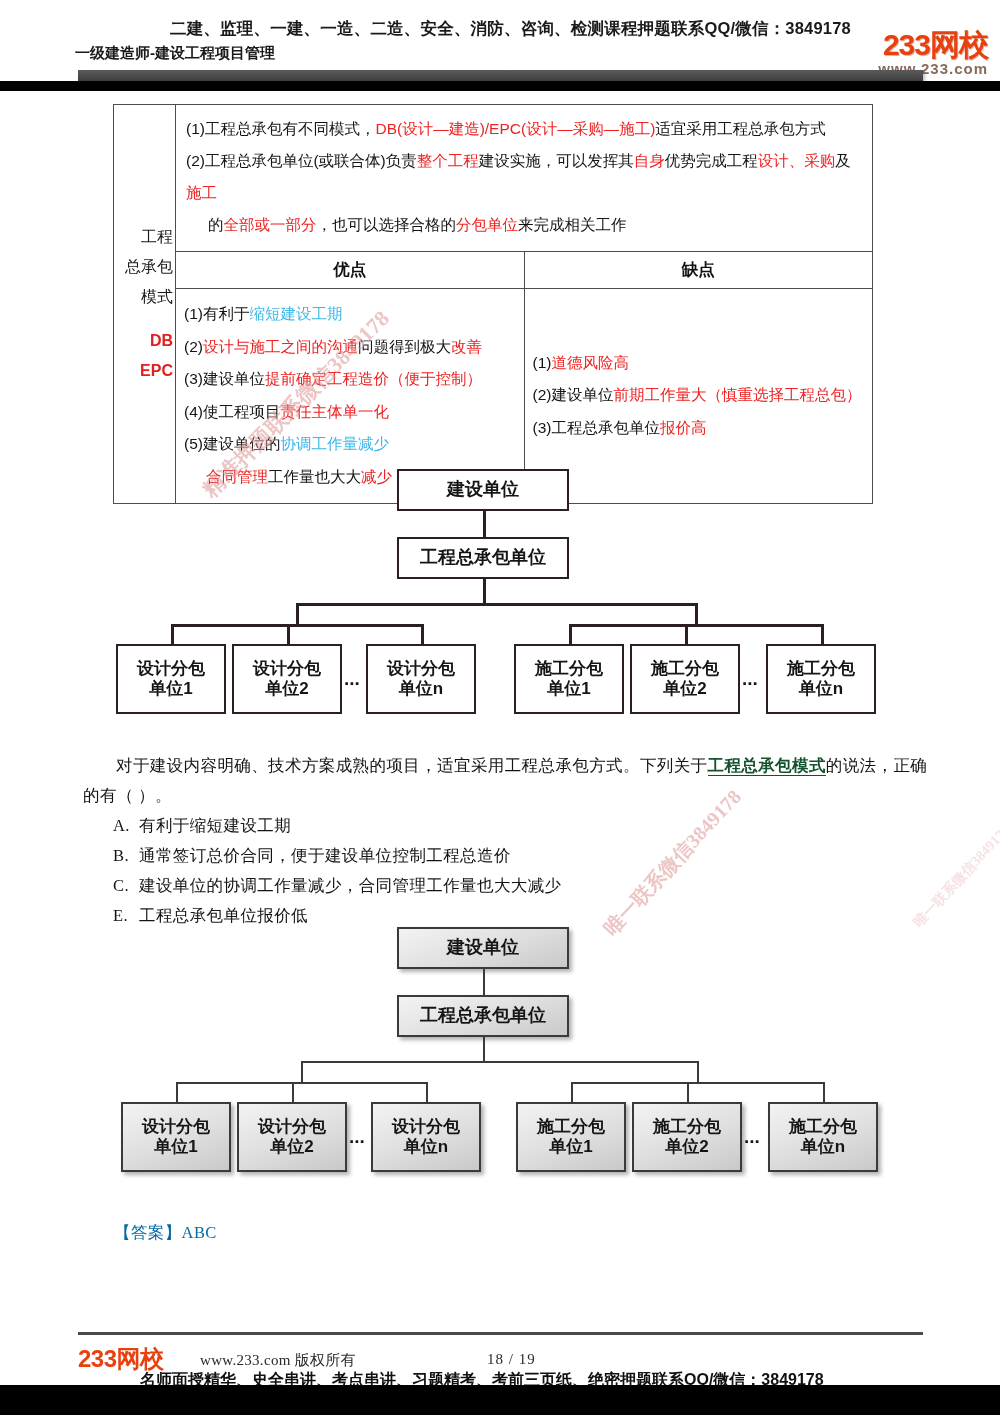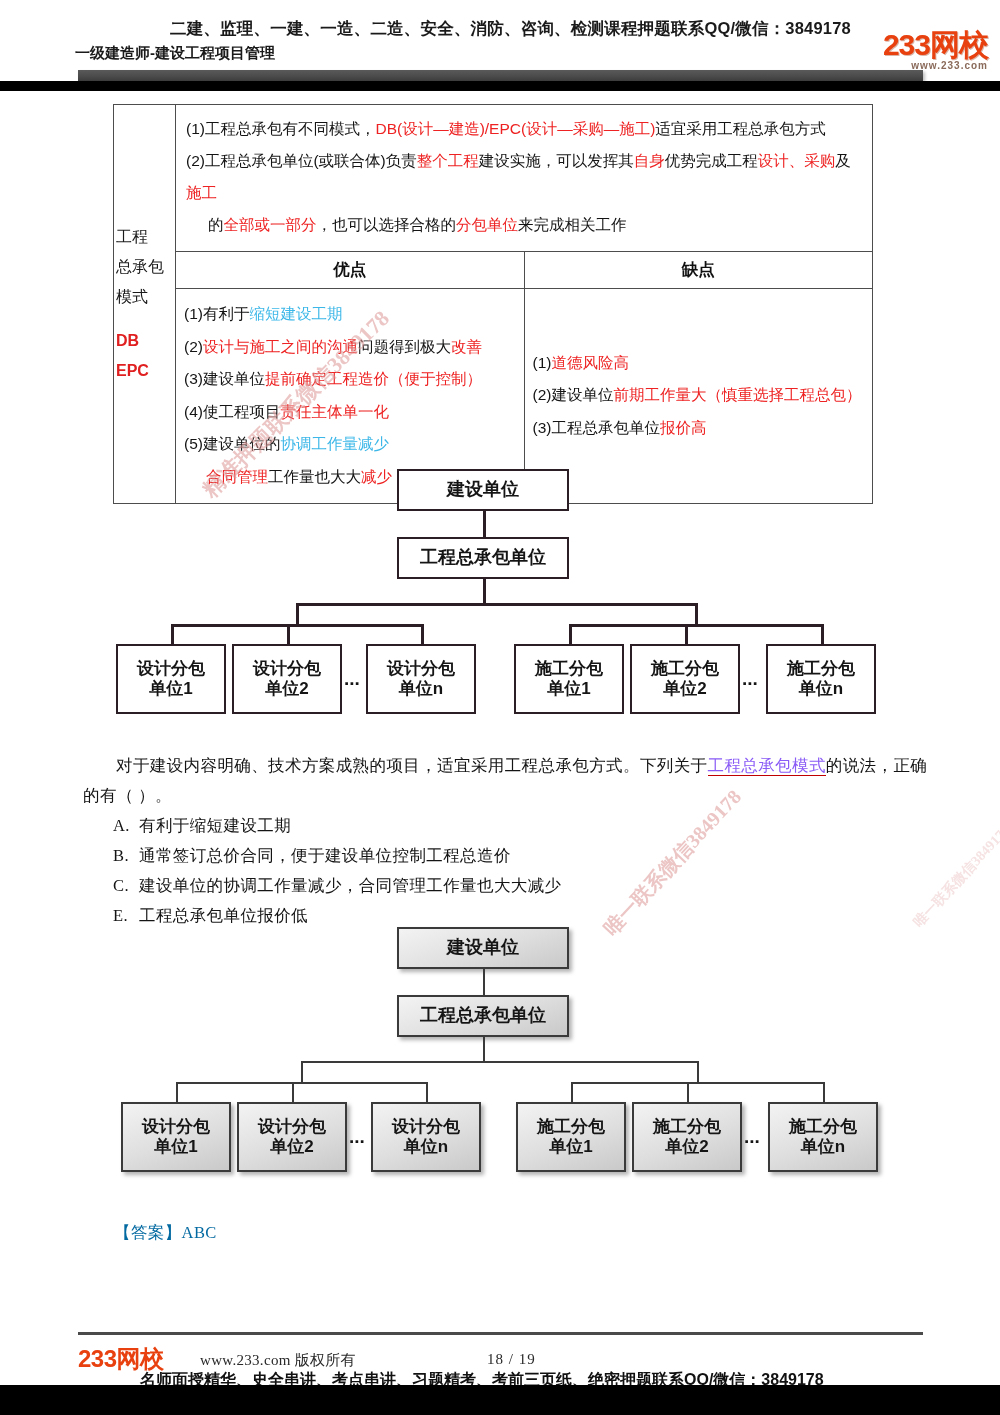--- a/index.html
+++ b/index.html
@@ -35,21 +35,21 @@
     text-align: right; line-height: 1;
   }
   #logo-233 .logo-main {
     font-family: "Liberation Sans", sans-serif;
     font-size: 30px; font-weight: 900;
     color: #e8400e; letter-spacing: -1px;
     text-shadow: 1px 1px 0 rgba(150,40,0,.35);
   }
   #logo-233 .logo-url {
     font-family: "Liberation Sans", sans-serif;
-    font-size: 10px; font-weight: 700; color: #8a6a5a;
+    font-size: 15px; font-weight: 700; color: #8a6a5a;
     letter-spacing: 1px; margin-top: 1px;
   }
   #header-bar-grey {
     position: absolute; left: 78px; top: 70px; width: 845px; height: 11px;
     background: linear-gradient(180deg,#5a5a5a 0%,#4a4a4a 60%,#3c3c3c 100%);
     box-shadow: 2px 2px 3px rgba(0,0,0,.25);
   }
   #header-bar-black {
     position: absolute; left: 0; top: 81px; width: 1000px; height: 10px;
     background: #000000;
@@ -69,21 +69,21 @@
     table-layout: fixed;
   }
   #kp-table td, #kp-table th {
     border: 1px solid #4d4d4d;
     padding: 0;
     vertical-align: middle;
     font-family: "Liberation Sans", sans-serif;
   }
   .cell-left {
     width: 62px;
-    text-align: left;
+    text-align: right;
     font-size: 16px; line-height: 30px; color: #1a1a1a;
     padding: 6px 2px !important;
   }
   .cell-left .db { color: #e02020; font-weight: 600; }
   .cell-top {
     padding: 8px 10px 10px 10px !important;
     font-size: 15.5px; line-height: 32px; color: #141414;
   }
   .th-head {
     text-align: center; font-size: 16.5px; font-weight: 700;
@@ -130,21 +130,21 @@
   #question-block {
     position: absolute; left: 83px; top: 660px; width: 850px;
     font-family: "Liberation Serif", "DejaVu Serif", serif;
     color: #141414;
   }
   #q-stem {
     font-size: 16.5px; line-height: 30px; text-indent: 33px;
     letter-spacing: .4px;
   }
   #q-stem .hl {
-    color: #8b5cf6; font-weight: 400;
+    color: #14532d; font-weight: 700;
     border-bottom: 1.5px solid #c00000;
     margin-top: 28px;
   }
   .q-option {
     font-size: 16.5px; line-height: 30px; padding-left: 30px;
     letter-spacing: .4px;
   }
   .q-option .opt-key { display: inline-block; width: 26px; }
 
   #answer-line {

